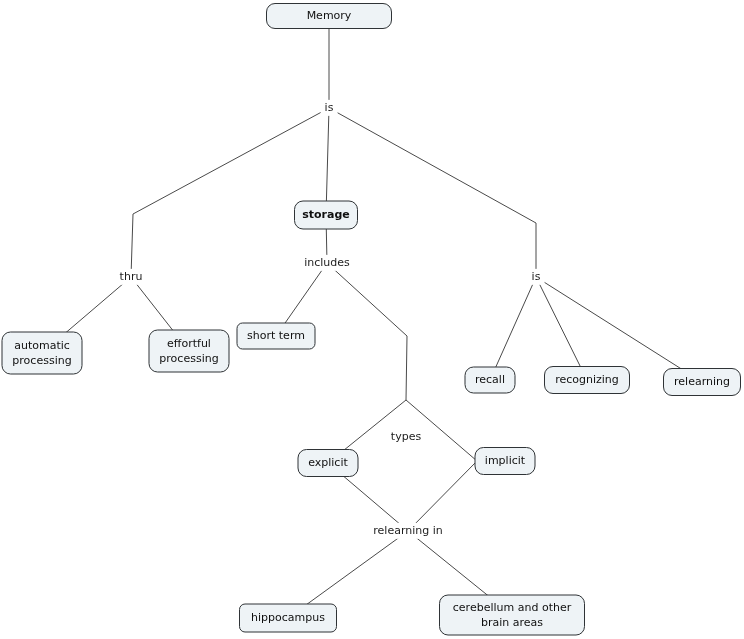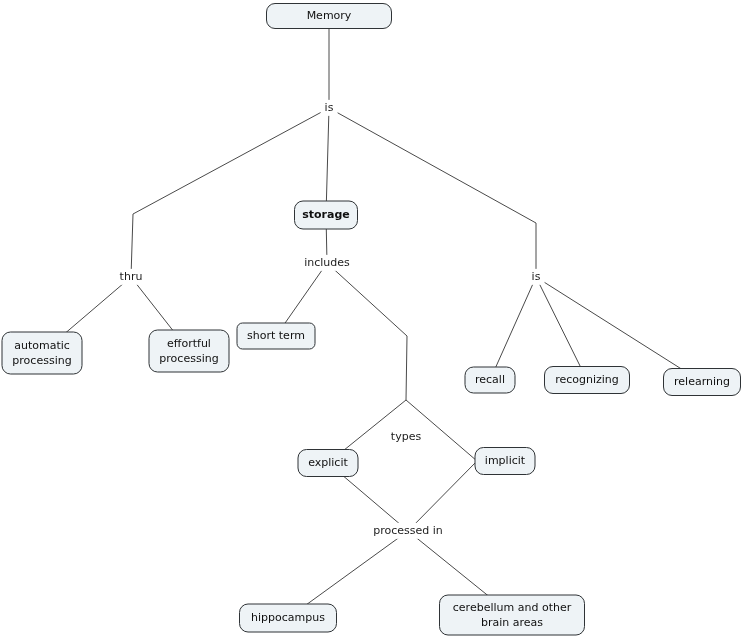--- a/index.html
+++ b/index.html
@@ -97,17 +97,17 @@
 processing</div>
     <div class="node concept" style="left: 189px; top: 351px; width: 81px; height: 43px;">effortful
 processing</div>
     <div class="node concept" style="left: 276px; top: 336px; width: 79px; height: 27px; border-radius: 6px;">short term</div>
     <div class="node concept" style="left: 490px; top: 380px; width: 51px; height: 27px;">recall</div>
     <div class="node concept" style="left: 587px; top: 380px; width: 86px; height: 28px;">recognizing</div>
     <div class="node concept" style="left: 702px; top: 382px; width: 78px; height: 28px;">relearning</div>
     <div class="node linking" style="left: 406px; top: 400px; margin-top: 37px;">types</div>
     <div class="node concept" style="left: 328px; top: 463px; width: 61px; height: 28px;">explicit</div>
     <div class="node concept" style="left: 505px; top: 461px; width: 61px; height: 28px;">implicit</div>
-    <div class="node linking" style="left: 408px; top: 531px;">processed in</div>
-    <div class="node concept" style="left: 288px; top: 618px; width: 98px; height: 29px;">hippocampus</div>
+    <div class="node linking" style="left: 408px; top: 531px;">relearning in</div>
+    <div class="node concept" style="left: 288px; top: 618px; width: 98px; height: 29px; border-radius: 6px;">hippocampus</div>
     <div class="node concept" style="left: 512px; top: 615px; width: 146px; height: 41px;">cerebellum and other
 brain areas</div>
   </div>
 
 </body></html>

